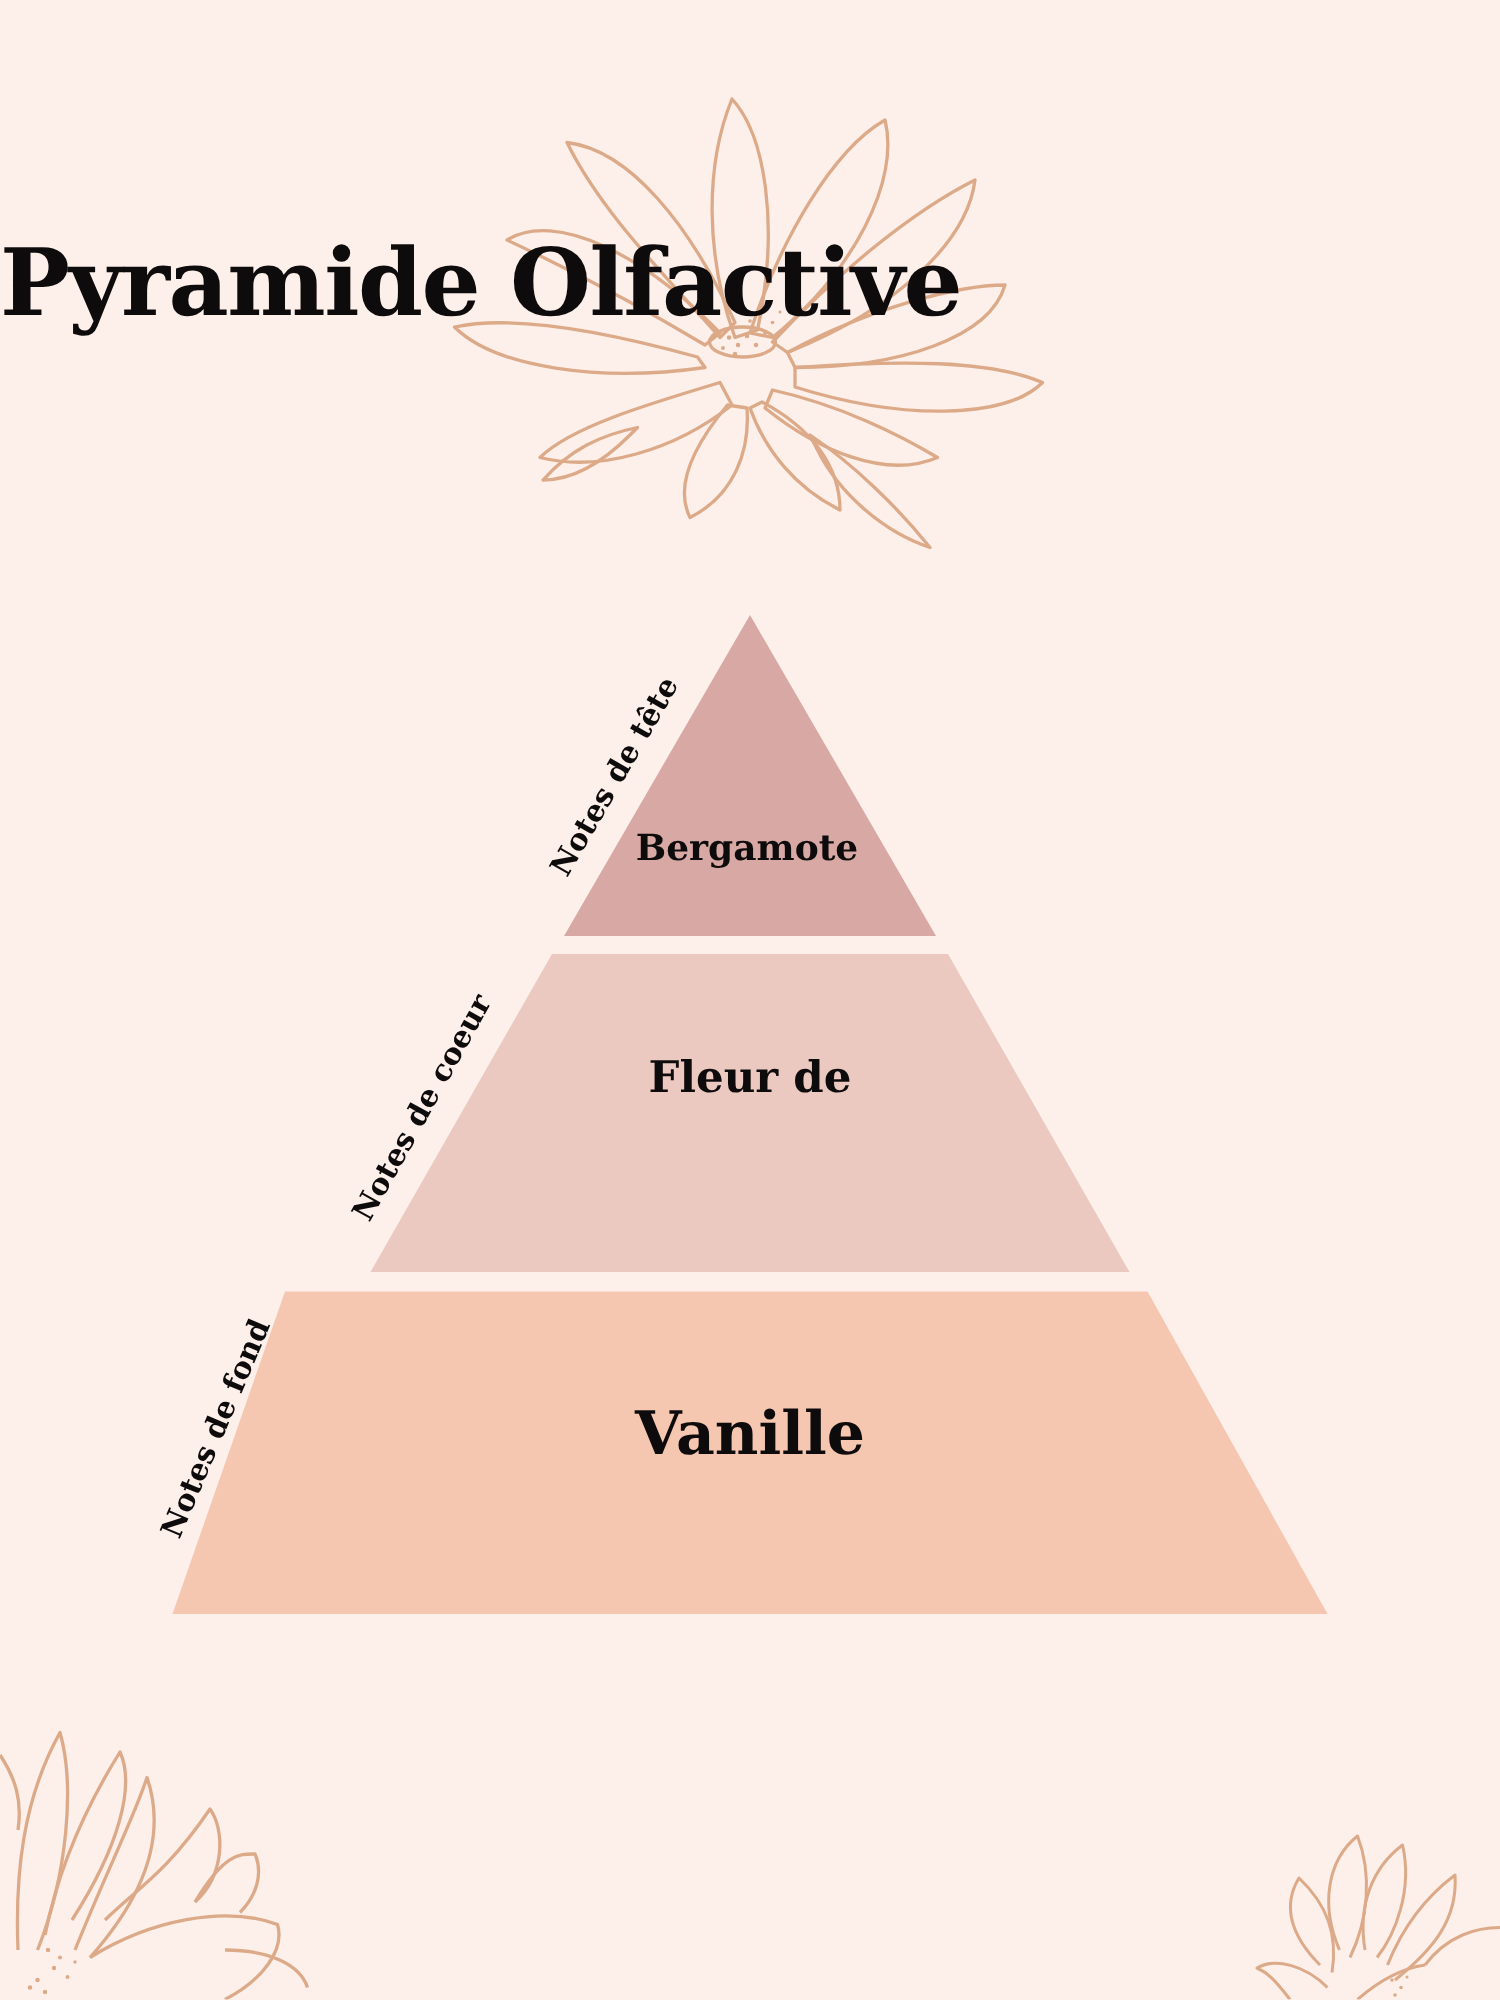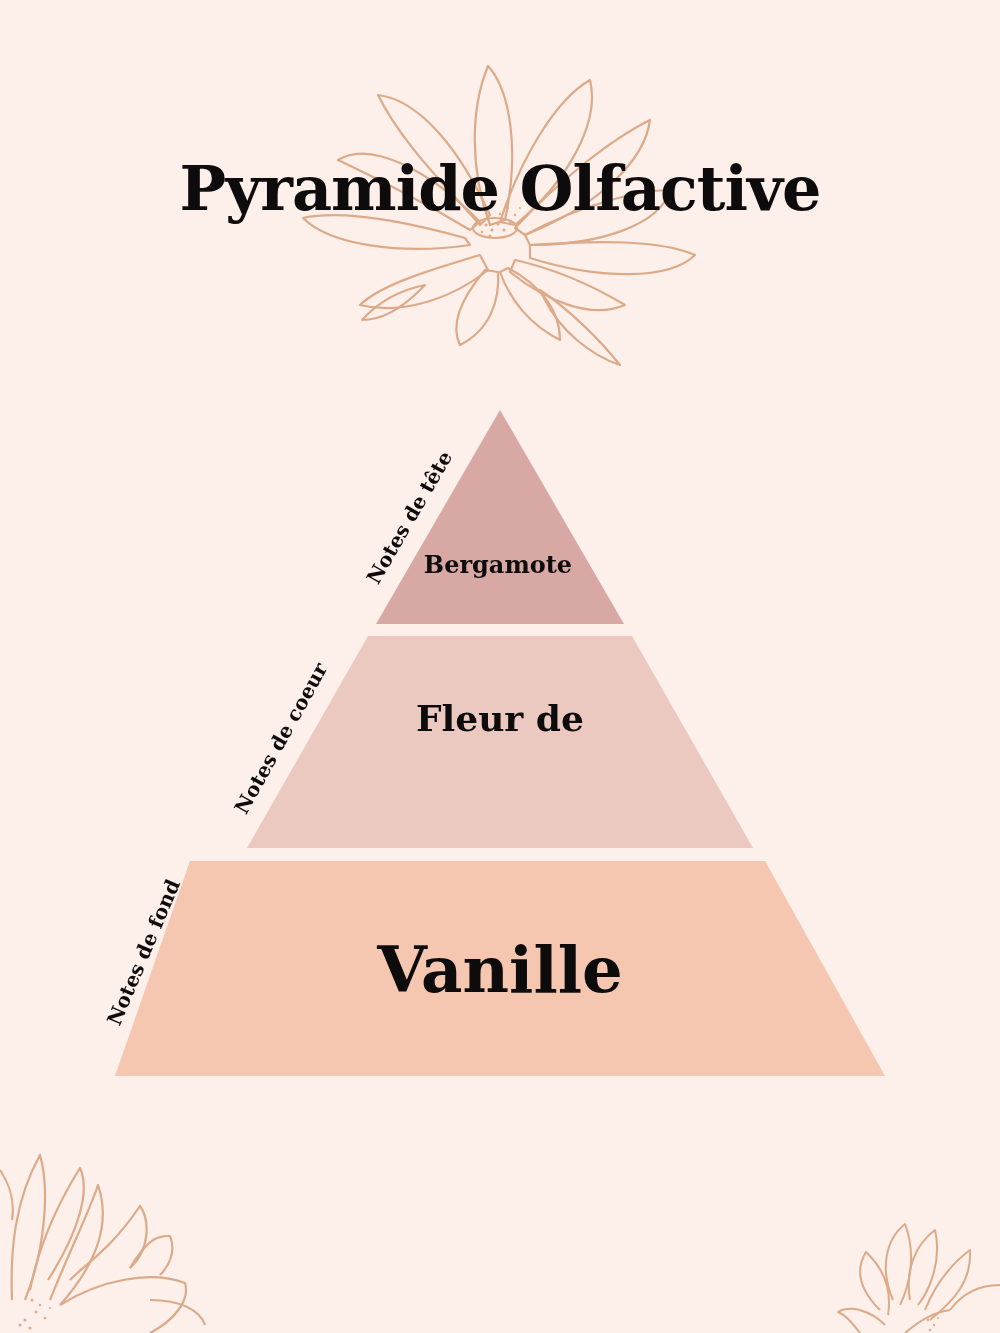--- a/index.html
+++ b/index.html
@@ -1,24 +1,24 @@
 <!DOCTYPE html>
 <html><head>
 <meta charset="utf-8">
 <style>
   html, body { margin: 0; padding: 0; }
   body { width: 1000px; height: 1333px; background: #fdefea; position: relative; overflow: hidden;
          font-family: "DejaVu Serif", "Liberation Serif", serif; }
   .layer { position: absolute; left: 0; top: 0; }
-  .title { position: absolute; left: 0; top: 152px; width: 1000px; text-align: center;
+  .title { position: absolute; left: 0; top: 152px; width: 1000px; text-align: left;
            font-size: 62px; font-weight: bold; color: #0d0b0b; letter-spacing: -1px; }
   .tier-text { position: absolute; text-align: center; font-weight: bold; color: #0d0b0b; }
   .t1 { left: 372px; width: 252px; top: 550px; font-size: 24px; }
-  .t2 { left: 330px; width: 340px; top: 685px; font-size: 36px; line-height: 66px; }
-  .t3 { left: 250px; width: 500px; top: 932px; font-size: 64px; }
+  .t2 { left: 330px; width: 340px; top: 685px; font-size: 29px; line-height: 66px; }
+  .t3 { left: 250px; width: 500px; top: 932px; font-size: 40px; }
   .side-label { position: absolute; font-weight: bold; color: #0d0b0b; font-size: 20px; white-space: nowrap;
                 transform-origin: left center; }
   .s1 { left: 372px; top: 570px; transform: rotate(-60deg); }
   .s2 { left: 240px; top: 800px; transform: rotate(-61deg); }
   .s3 { left: 113px; top: 1012px; transform: rotate(-67deg); }
 </style>
 </head>
 <body>
 
 <svg class="layer" width="1000" height="1333" viewBox="0 0 1000 1333">

